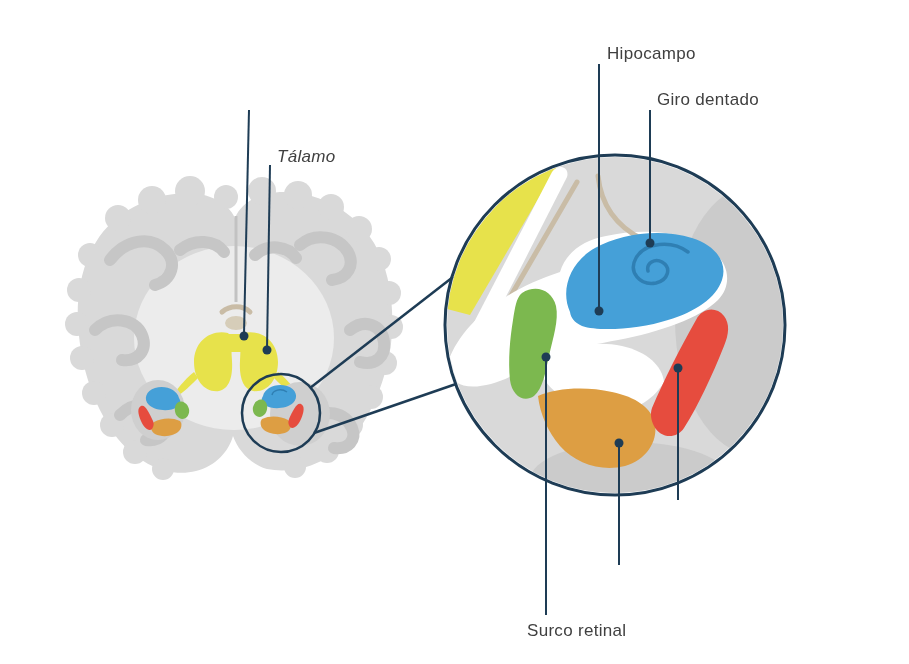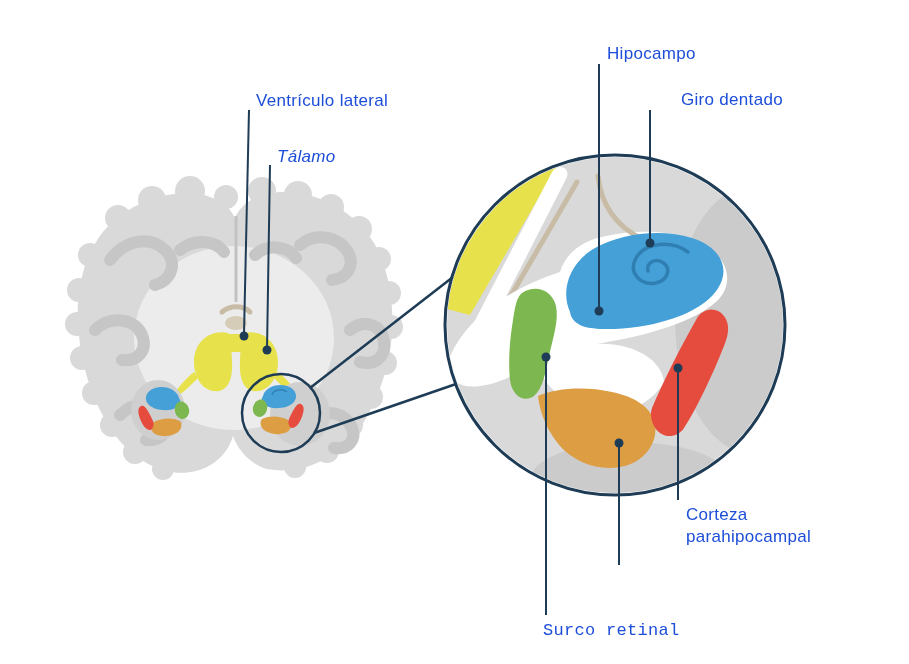--- a/index.html
+++ b/index.html
@@ -8,21 +8,21 @@
     width:909px;height:664px;
     background:#ffffff;
     font-family:"Liberation Sans", sans-serif;
     overflow:hidden;
   }
   .stage svg{position:absolute;left:0;top:0;}
   .lbl{
     position:absolute;
     font-size:17px;
     line-height:1.3;
-    color:#1d4ed8;
+    color:#404040;
     letter-spacing:.3px;
     white-space:nowrap;
   }
   .lbl.wrap{white-space:normal;width:145px;}
 </style>
 </head>
 <body>
 
 <div class="stage">
 
@@ -145,20 +145,18 @@
     <circle cx="678" cy="368" r="4.5" fill="#1e3c55"></circle>
 
     <line x1="619" y1="565" x2="619" y2="443" stroke-width="2" stroke="#1e3c55"></line>
     <circle cx="619" cy="443" r="4.5" fill="#1e3c55"></circle>
 
     <line x1="546" y1="615" x2="546" y2="357" stroke-width="2" stroke="#1e3c55"></line>
     <circle cx="546" cy="357" r="4.5" fill="#1e3c55"></circle>
   </g>
 </svg>
 
-<div class="lbl" style="left:256px;top:90px;">Ventrículo lateral</div>
 <div class="lbl" style="left:277px;top:146px;font-style:italic;">Tálamo</div>
 <div class="lbl" style="left:607px;top:43px;">Hipocampo</div>
-<div class="lbl" style="left:657px;top:89px;margin-left:24px;">Giro dentado</div>
-<div class="lbl wrap" style="left:686px;top:504px;">Corteza parahipocampal</div>
-<div class="lbl" style="left:543px;top:620px;font-family:Liberation Mono, monospace;">Surco retinal</div>
+<div class="lbl" style="left:657px;top:89px;">Giro dentado</div>
+<div class="lbl" style="left:527px;top:620px;">Surco retinal</div>
 
 </div>
 
 </body></html>

